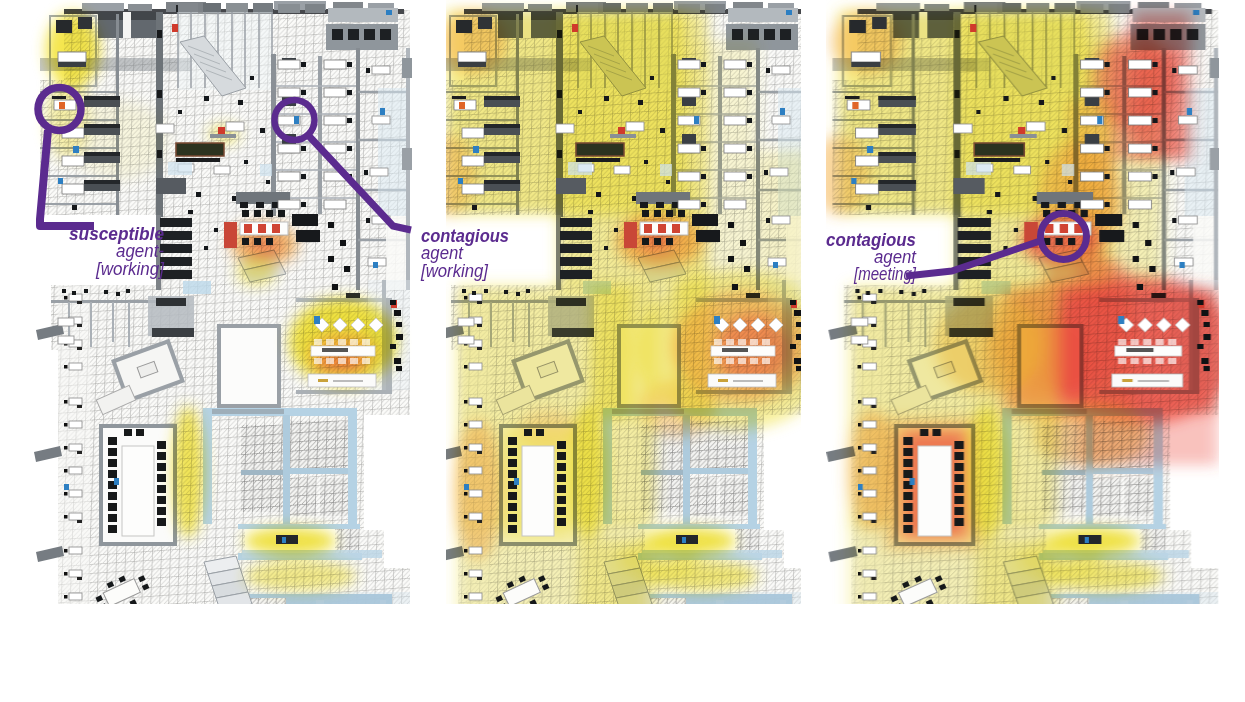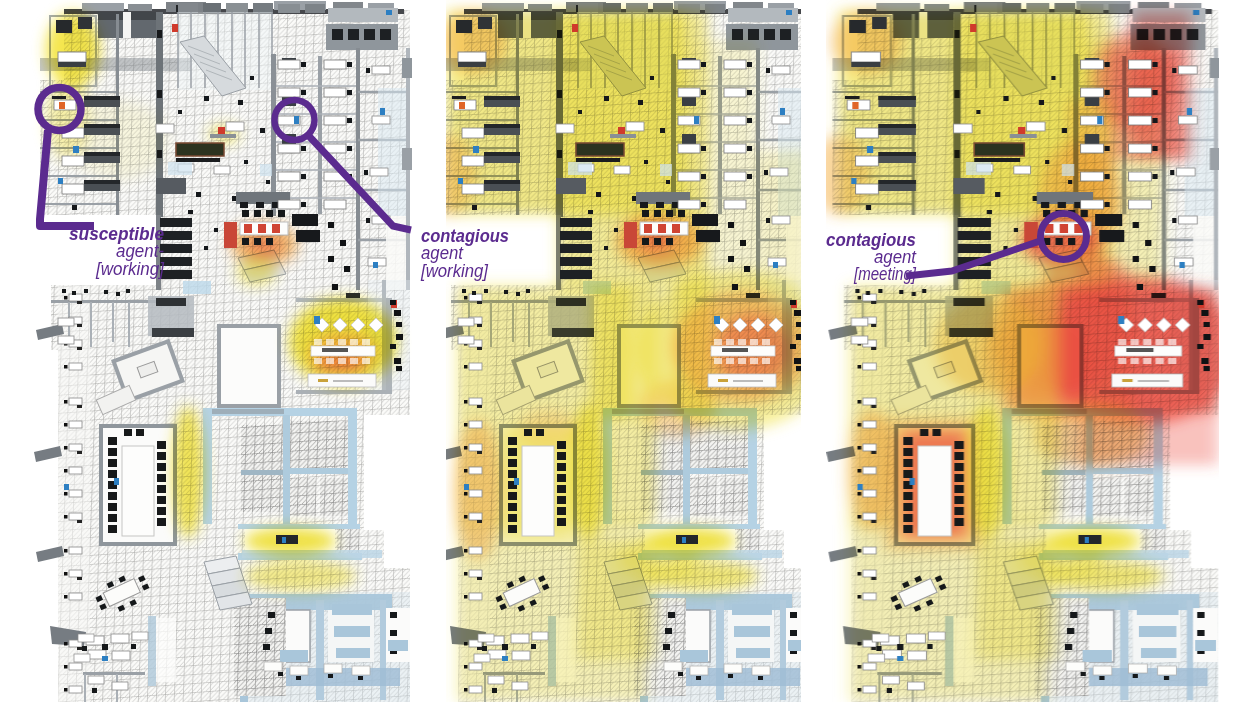--- a/index.html
+++ b/index.html
@@ -1,16 +1,16 @@
 <!DOCTYPE html>
 <html><head>
 <meta charset="utf-8">
 <style>
   html,body{margin:0;padding:0;background:#fff;}
-  .wrap{width:1245px;height:702px;position:relative;overflow:hidden;background:#fff;}
+  .wrap{width:1245px;height:604px;position:relative;overflow:hidden;background:#fff;}
   svg{display:block;}
   text{font-family:"Liberation Sans",sans-serif;}
 </style>
 </head>
 <body>
 <div class="wrap">
 <svg width="1245" height="702" viewBox="0 0 1245 702">
 <defs>
   <filter id="blur7" x="-40%" y="-40%" width="180%" height="180%">
           <feGaussianBlur stdDeviation="7"></feGaussianBlur>

